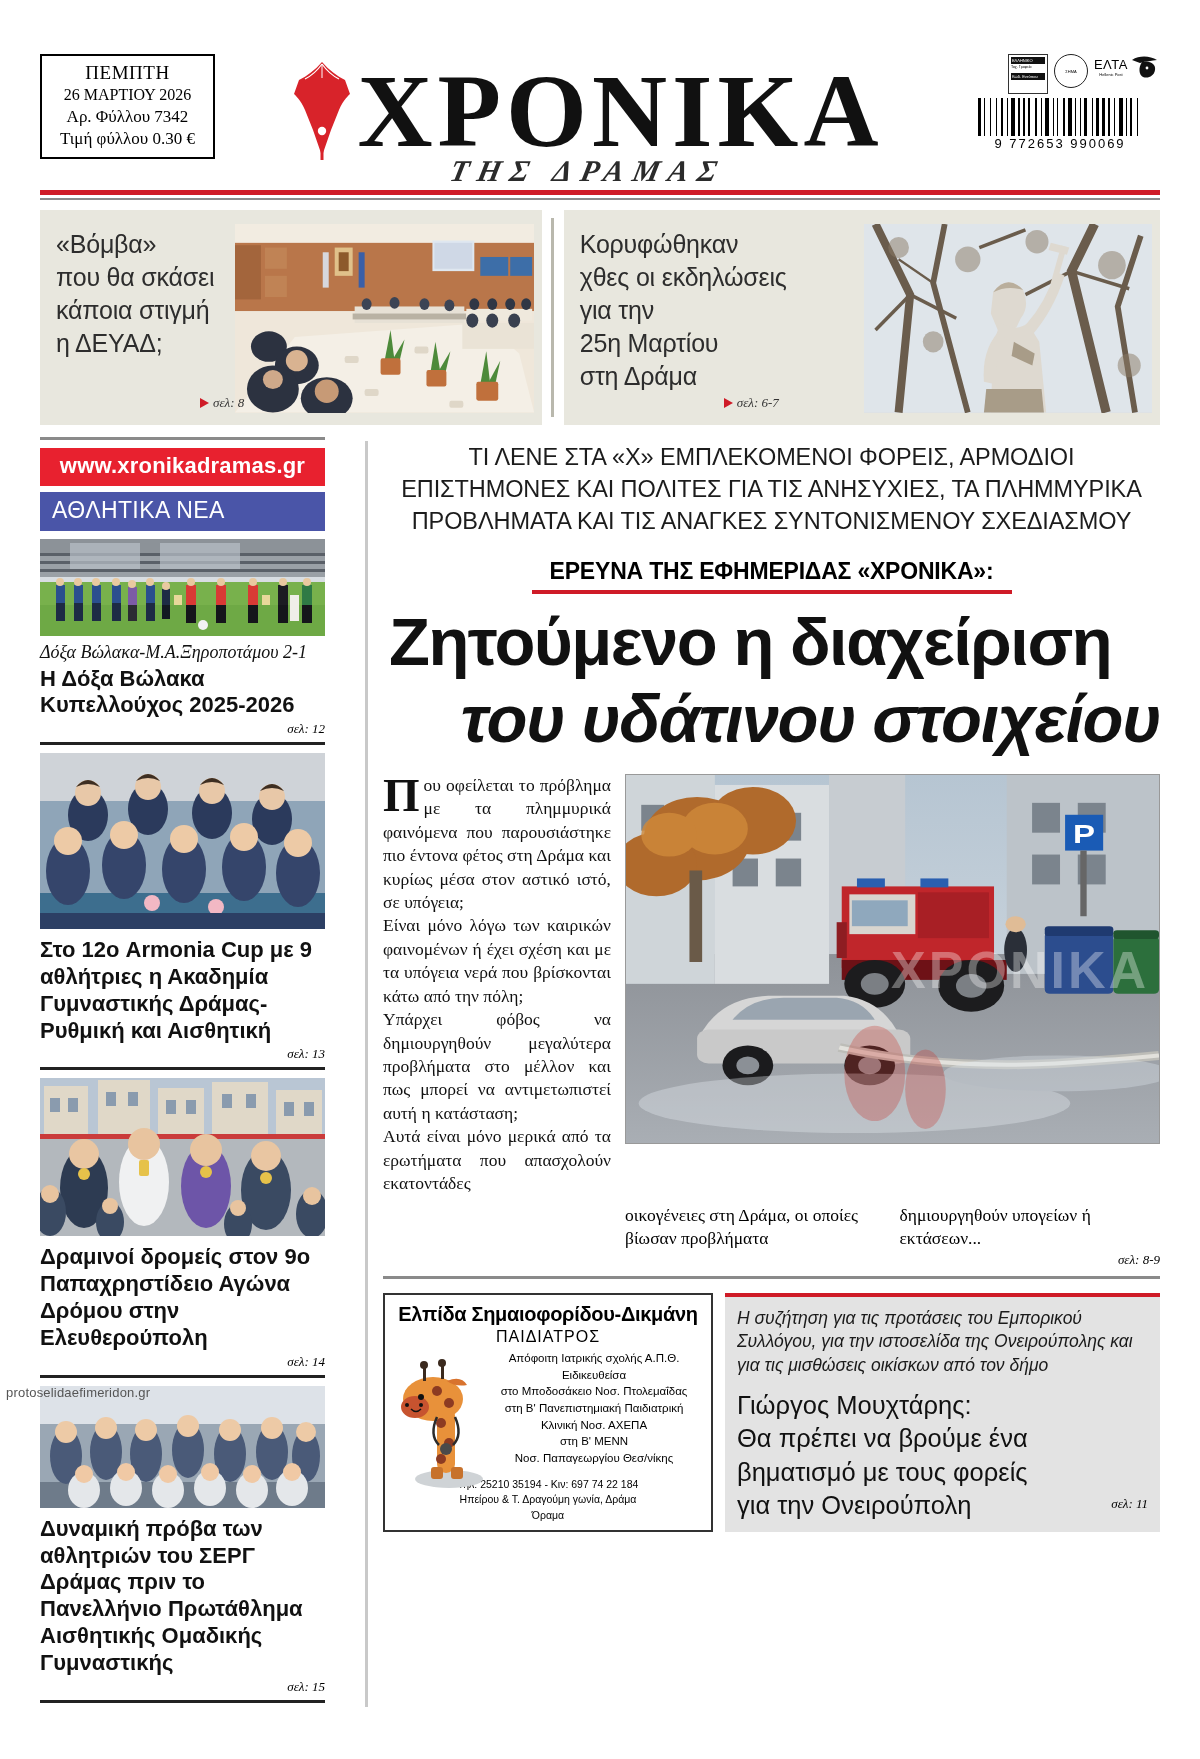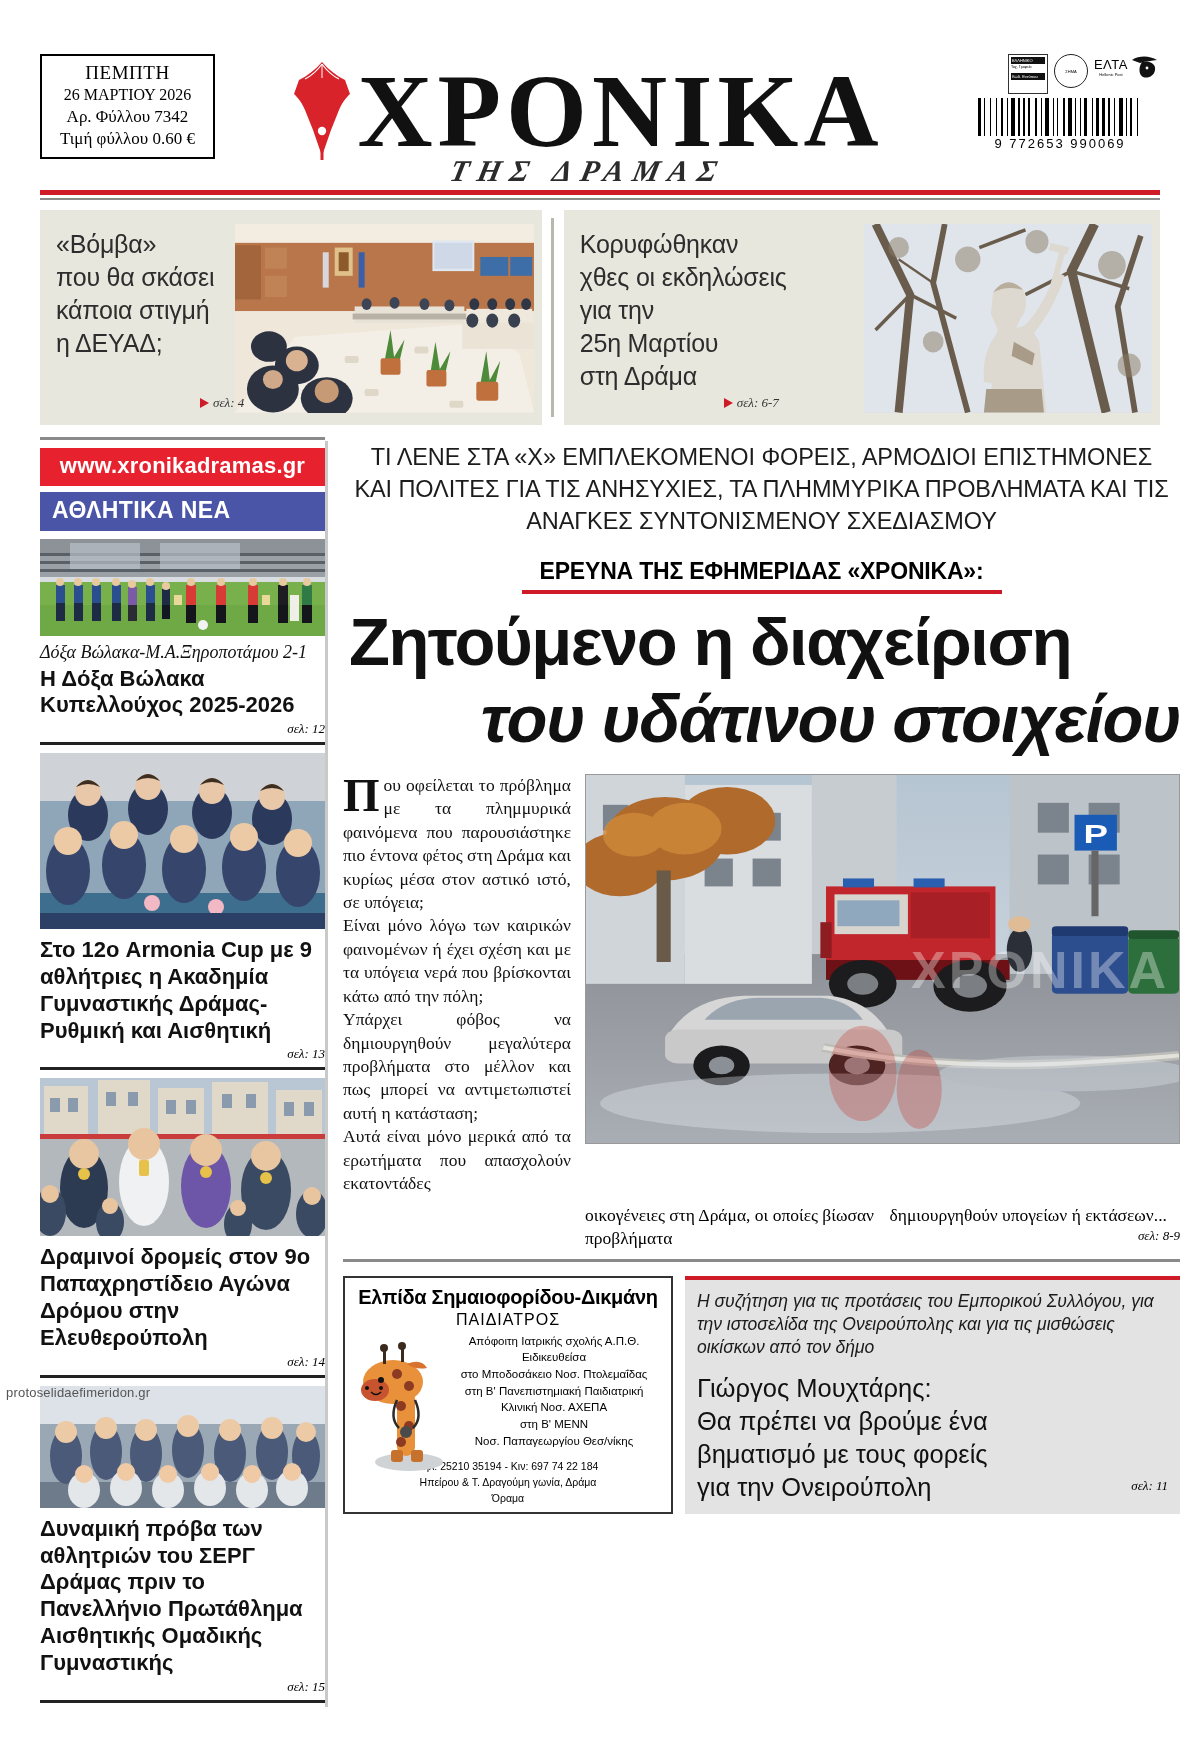--- a/index.html
+++ b/index.html
@@ -67,28 +67,28 @@
   .teaser.right .teaser-txt { width: 300px; }
   .teaser-img { flex: 1; overflow: hidden; position: relative; margin-right: 8px; }
   .pageref { font-family: "Liberation Serif", serif; font-style: italic; font-size: 13px; color:#333; display:flex; align-items:center; gap:4px; }
   .pageref .tri { width:0;height:0;border-left:9px solid #cf1b27;border-top:5.5px solid transparent;border-bottom:5.5px solid transparent; }
   .teaser .pageref { position:absolute; }
   .teaser.left .pageref { left: 160px; bottom: 14px; }
   .teaser.right .pageref { left: 160px; bottom: 14px; }
   .photo { width:100%; height:100%; position:relative; overflow:hidden; }
 
   
-  .main { display: flex; margin: 12px 20px 0 40px; }
+  .main { display: flex; margin: 12px 40px 0 40px; gap: 40px; }
   .sidebar { width: 285px; flex: none; }
   .content { flex: 1; padding-left: 18px; position: relative; }
   .vline { position:absolute; left:0; top:4px; bottom:0; width:3px; background:#c9c9c9; }
 
   .url-bar { background:#e8212f; color:#fff; font-weight:bold; font-size:22px;
     text-align:center; padding:5px 0 7px 0; letter-spacing:.2px; }
-  .sports-bar { background:#4a55a8; color:#fff; font-weight:bold; font-size:23px;
+  .sports-bar { background:#4a55a8; color:#fff; font-weight:normal; font-size:23px;
     padding:5px 0 7px 12px; letter-spacing:.4px; margin-top: 6px;}
   .side-photo { width:100%; height:97px; margin-top:8px; overflow:hidden; position:relative; }
   .side-cap { font-family:"Liberation Serif", serif; font-style:italic; font-size:18px; margin-top:6px; color:#111;}
   .side-head { font-size:22px; font-weight:bold; line-height:1.22; margin-top:3px; color:#111;}
   .side-ref { text-align:right; font-family:"Liberation Serif", serif; font-style:italic; font-size:13px; margin-top:2px;}
   .side-sep { height:3px; background:#222; margin:5px 0 0 0;}
   .side-block { margin-bottom: 4px; }
 
   
   .kicker { text-align:center; font-size:23.5px; line-height:1.38; color:#1c1c1c; padding: 4px 8px 0 8px; letter-spacing:-.1px;}
@@ -129,21 +129,21 @@
 <body>
 
 <div class="page">
 
   <div class="masthead">
 
     <div class="dateblock">
       <div class="d1">ΠΕΜΠΤΗ</div>
       <div class="d2">26 ΜΑΡΤΙΟΥ 2026</div>
       <div class="d3">Αρ. Φύλλου 7342</div>
-      <div class="d4">Τιμή φύλλου 0.60 €</div>
+      <div class="d4">Τιμή φύλλου 0.30 €</div>
     </div>
 
     <div class="logo-wrap">
       <svg class="pen-icon" viewBox="0 0 62 105">
         <path d="M31 2 C24 10 16 16 8 20 L3 34 C3 34 10 40 14 50 L22 70 L31 96 L40 70 L48 50 C52 40 59 34 59 34 L54 20 C46 16 38 10 31 2 Z" fill="#d8232a"></path>
         <path d="M31 4 C26 11 20 16 14 19" stroke="#fff" stroke-width="1.2" fill="none"></path>
         <path d="M31 4 C36 11 42 16 48 19" stroke="#fff" stroke-width="1.2" fill="none"></path>
         <path d="M31 4 L31 18" stroke="#fff" stroke-width="1" fill="none"></path>
         <circle cx="31" cy="71" r="4.2" fill="#fff"></circle>
         <path d="M31 76 L31 100" stroke="#d8232a" stroke-width="3"></path>
@@ -313,21 +313,21 @@
           <g fill="#dfd7c8">
             <rect x="110" y="112" width="14" height="6" rx="2"></rect>
               <rect x="180" y="104" width="14" height="6" rx="2"></rect>
             <rect x="130" y="140" width="14" height="6" rx="2"></rect>
               <rect x="215" y="150" width="14" height="6" rx="2"></rect>
           </g>
         </svg>
       </div>
       <div class="pageref">
         <span class="tri"></span>
-        <span>σελ: 4</span>
+        <span>σελ: 8</span>
       </div>
     </div>
 
     <div class="tz-divider">
         <div class="bar"></div>
       </div>
 
     <div class="teaser right">
       <div class="teaser-txt" style="white-space:pre-line">Κορυφώθηκαν
 χθες οι εκδηλώσεις

